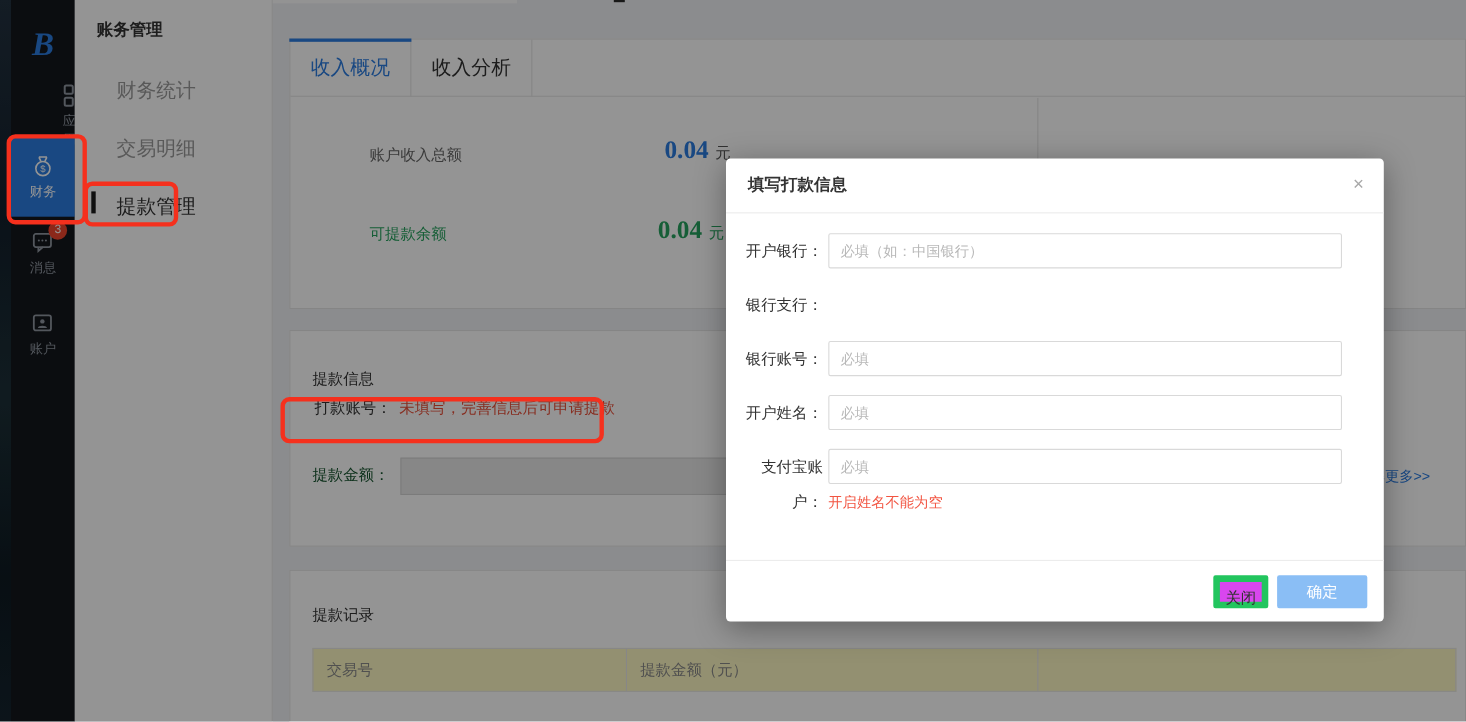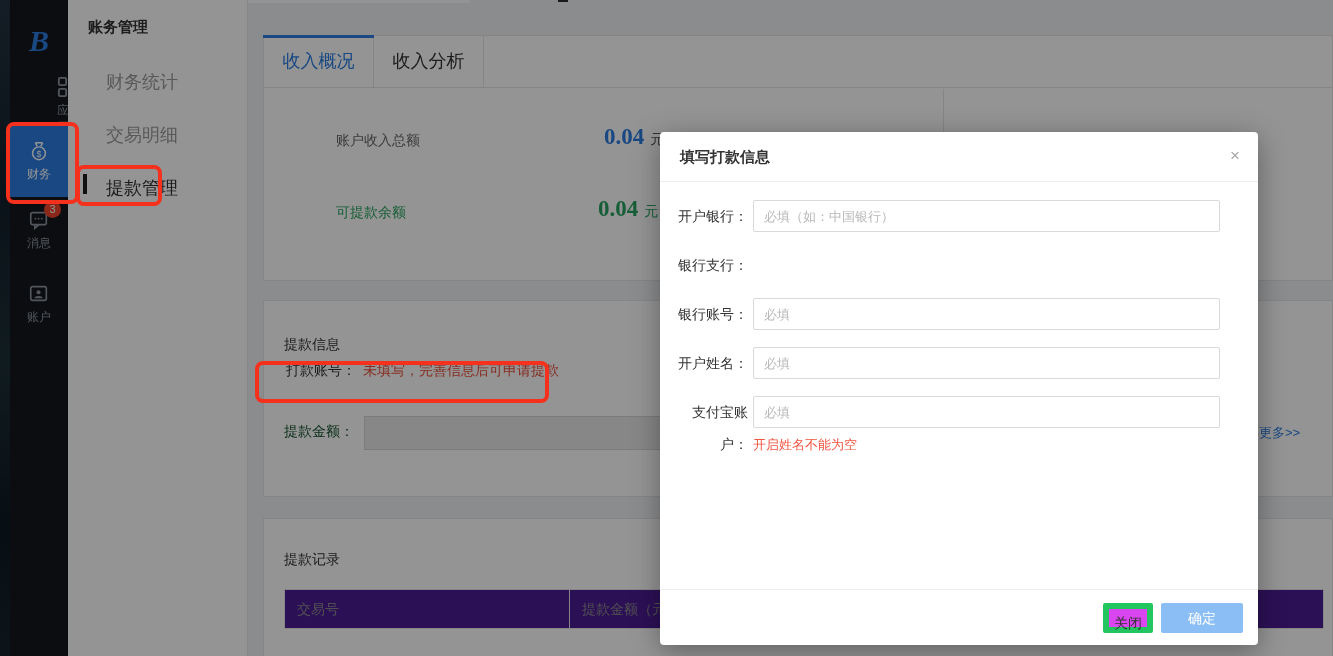--- a/index.html
+++ b/index.html
@@ -62,30 +62,30 @@
   .card-info{ left:15px; top:300px; width:1070px; height:197px; }
   .info-title{ left:20px; top:35px; color:#333; }
   .pay-label{ left:22px; top:61px; color:#333; }
   .pay-status{ left:99px; top:61px; color:var(--red-text); }
   .amount-label{ left:20px; top:122px; color:#14532d; }
   .amount-input{ left:100px; top:115px; width:572px; height:34px; background:#e9e9e9; border:1px solid #d5d5d5; }
   .more-link{ left:969px; top:123px; color:var(--accent); font-size:13px; cursor:pointer; }
 
   .card-records{ left:15px; top:518px; width:1070px; height:160px; }
   .records-title{ left:20px; top:32px; color:#333; }
-  .rec-table{ left:20px; top:70px; width:1040px; height:40px; background:#4c1d95;
+  .rec-table{ left:20px; top:70px; width:1040px; height:40px; background:#fef9c3;
     border:1px solid #e8e8e8; display:flex; }
   .rec-th{ line-height:38px; padding-left:12px; color:#8a8a8a; font-size:14px; border-right:1px solid #e8e8e8; }
   .rec-th:nth-child(1){ width:285px; }
   .rec-th:nth-child(2){ width:374px; }
   .rec-th:nth-child(3){ flex:1; border-right:none; }
 
   
   .overlay{ left:0; top:0; width:1333px; height:656px; background:rgba(0,0,0,.42); z-index:50; }
-  .modal{ left:660px; top:132px; width:598px; height:513px; background:#fff; border-radius:4px;
+  .modal{ left:660px; top:144px; width:598px; height:421px; background:#fff; border-radius:4px;
     box-shadow:0 6px 28px rgba(0,0,0,.35); z-index:60;padding-left:12px; }
   .modal-header{ position:absolute; left:0; top:0; right:0; height:50px; border-bottom:1px solid #ececec; }
   .modal-title{ position:absolute; left:20px; top:0; line-height:50px; font-size:15px; font-weight:bold; color:#333; }
   .modal-close{ position:absolute; right:18px; top:0; line-height:48px; font-size:17px; color:#a8a8a8; cursor:pointer; }
   .m-row-label{ width:80px; left:8px; text-align:right; line-height:32px; color:#333; font-size:14px; }
   .m-input{ left:93px; width:467px; height:32px; border:1px solid #d9d9d9; border-radius:2px;
     padding:0 10px; font-size:13px; color:#333; outline:none; position:absolute; background:#fff; }
   .m-input::placeholder{ color:#b8b8b8; }
   .m-error{ left:93px; top:304px; color:var(--error-red); font-size:13px; }
   .modal-footer{ position:absolute; left:0; right:0; bottom:0; height:56px; border-top:1px solid #ececec; }

